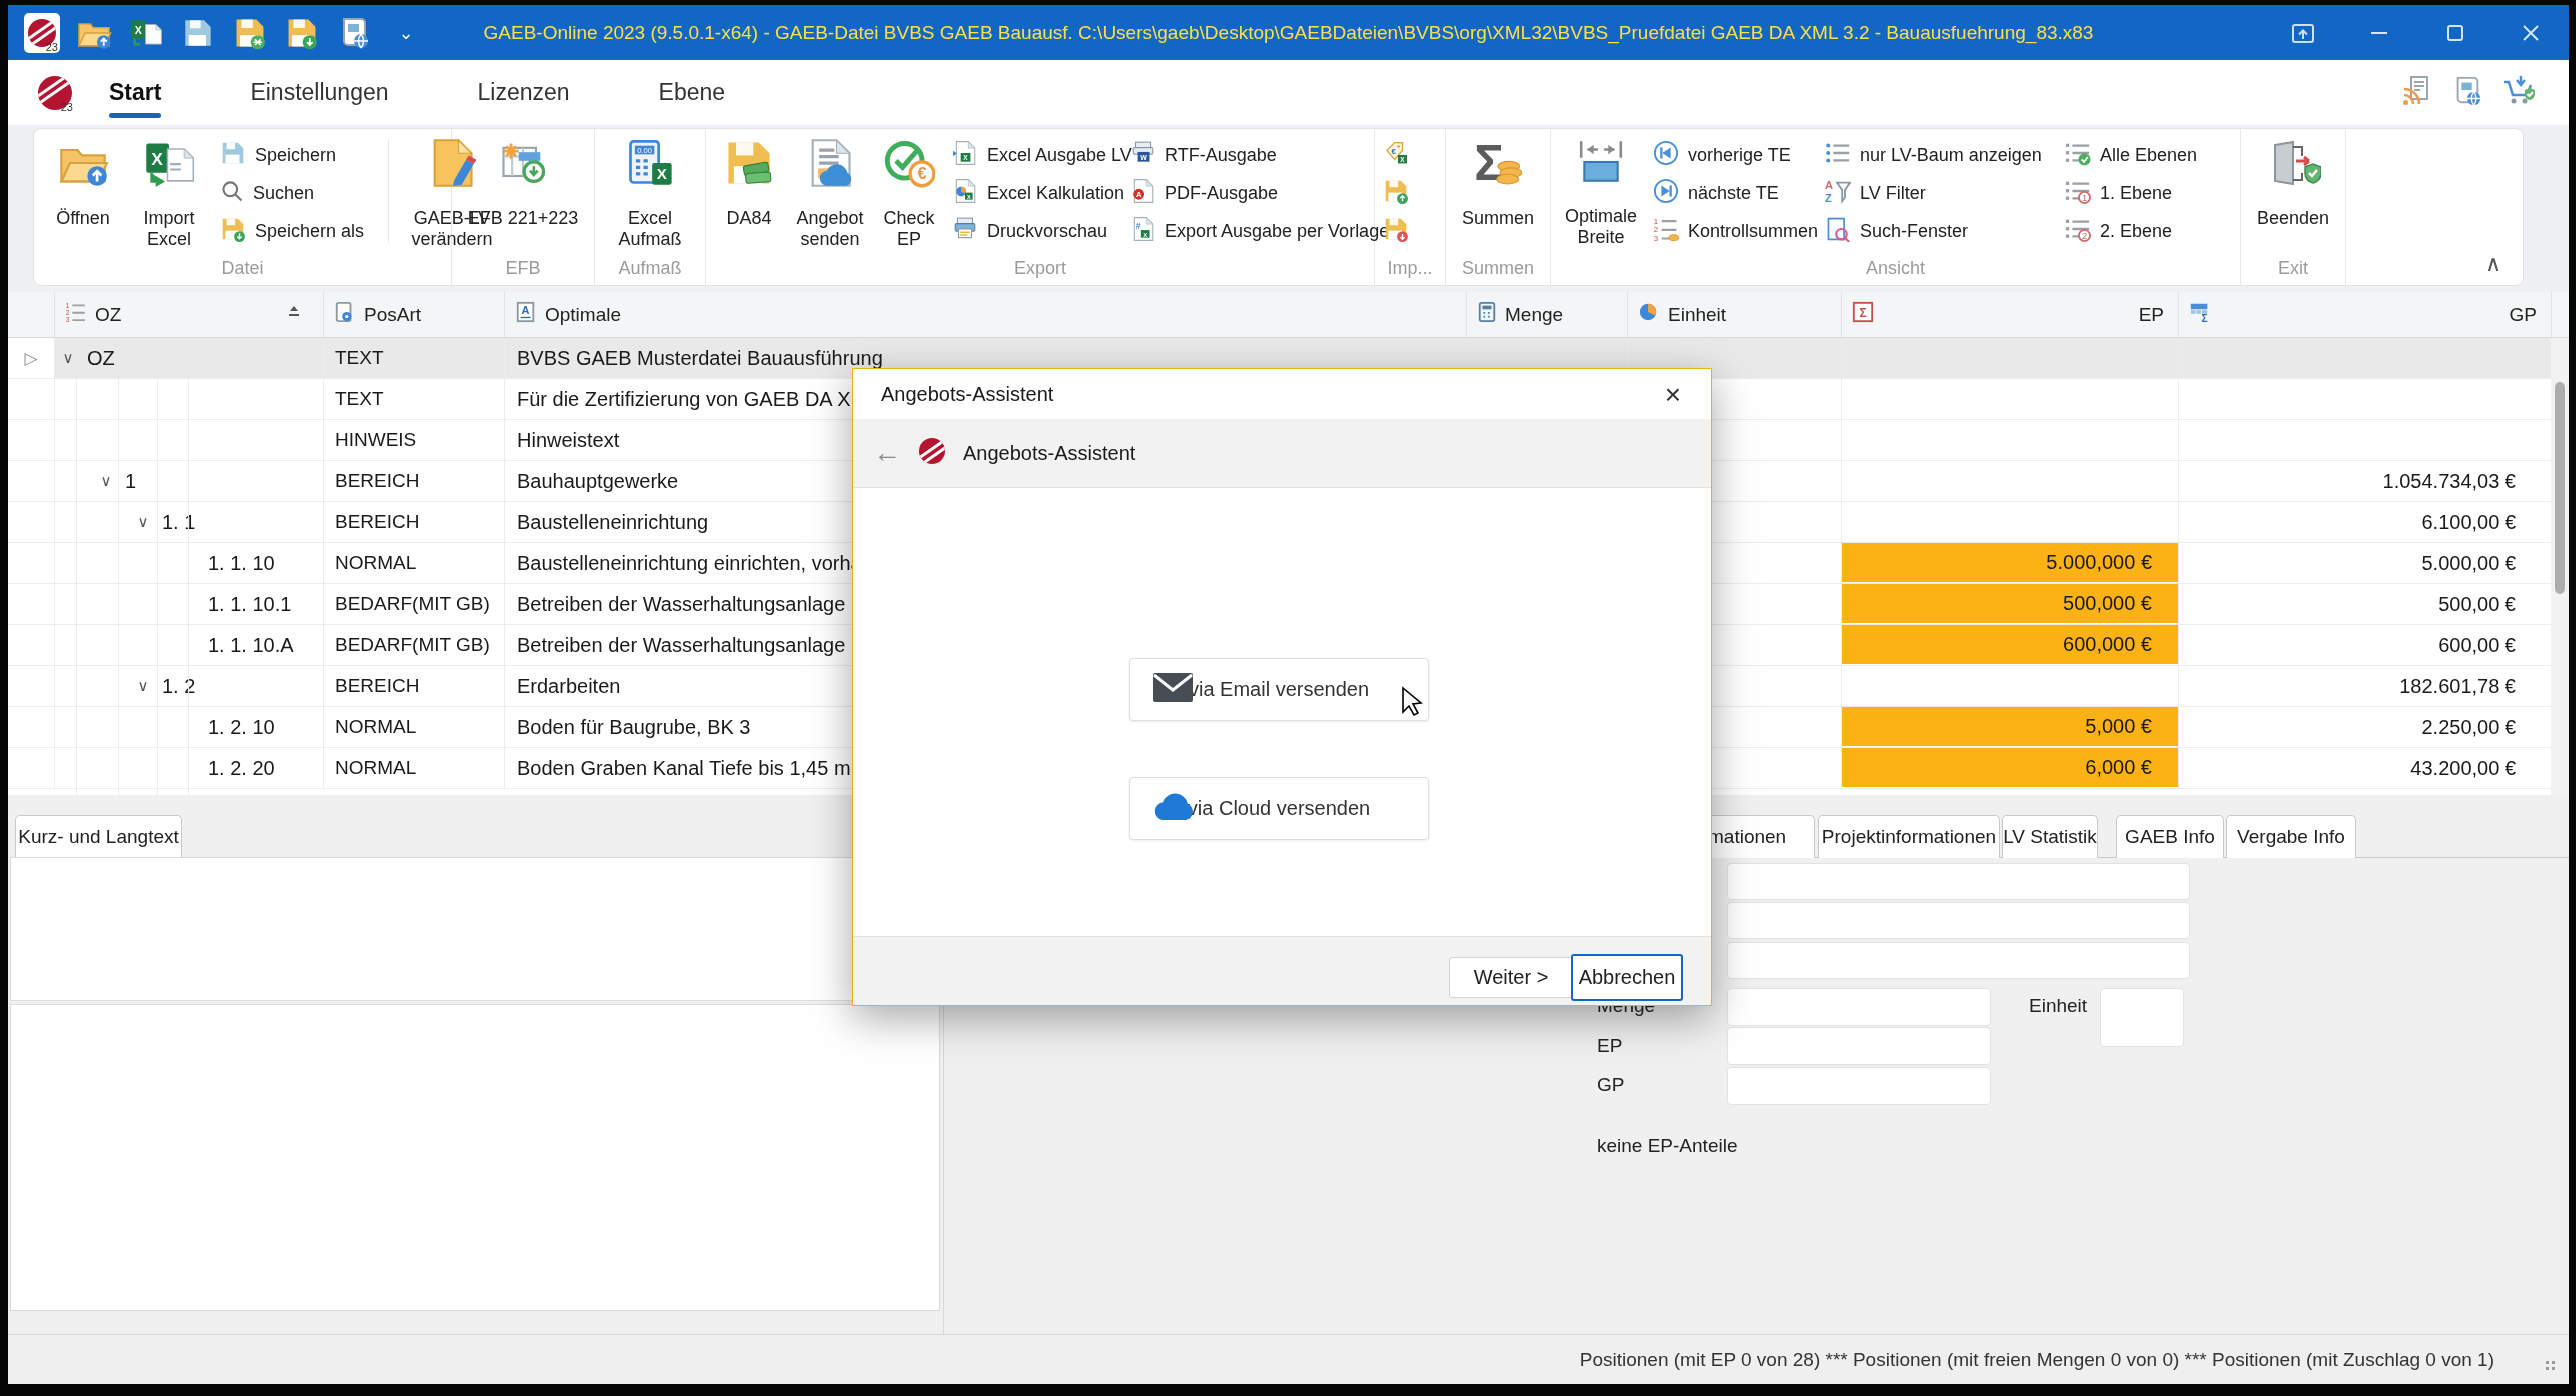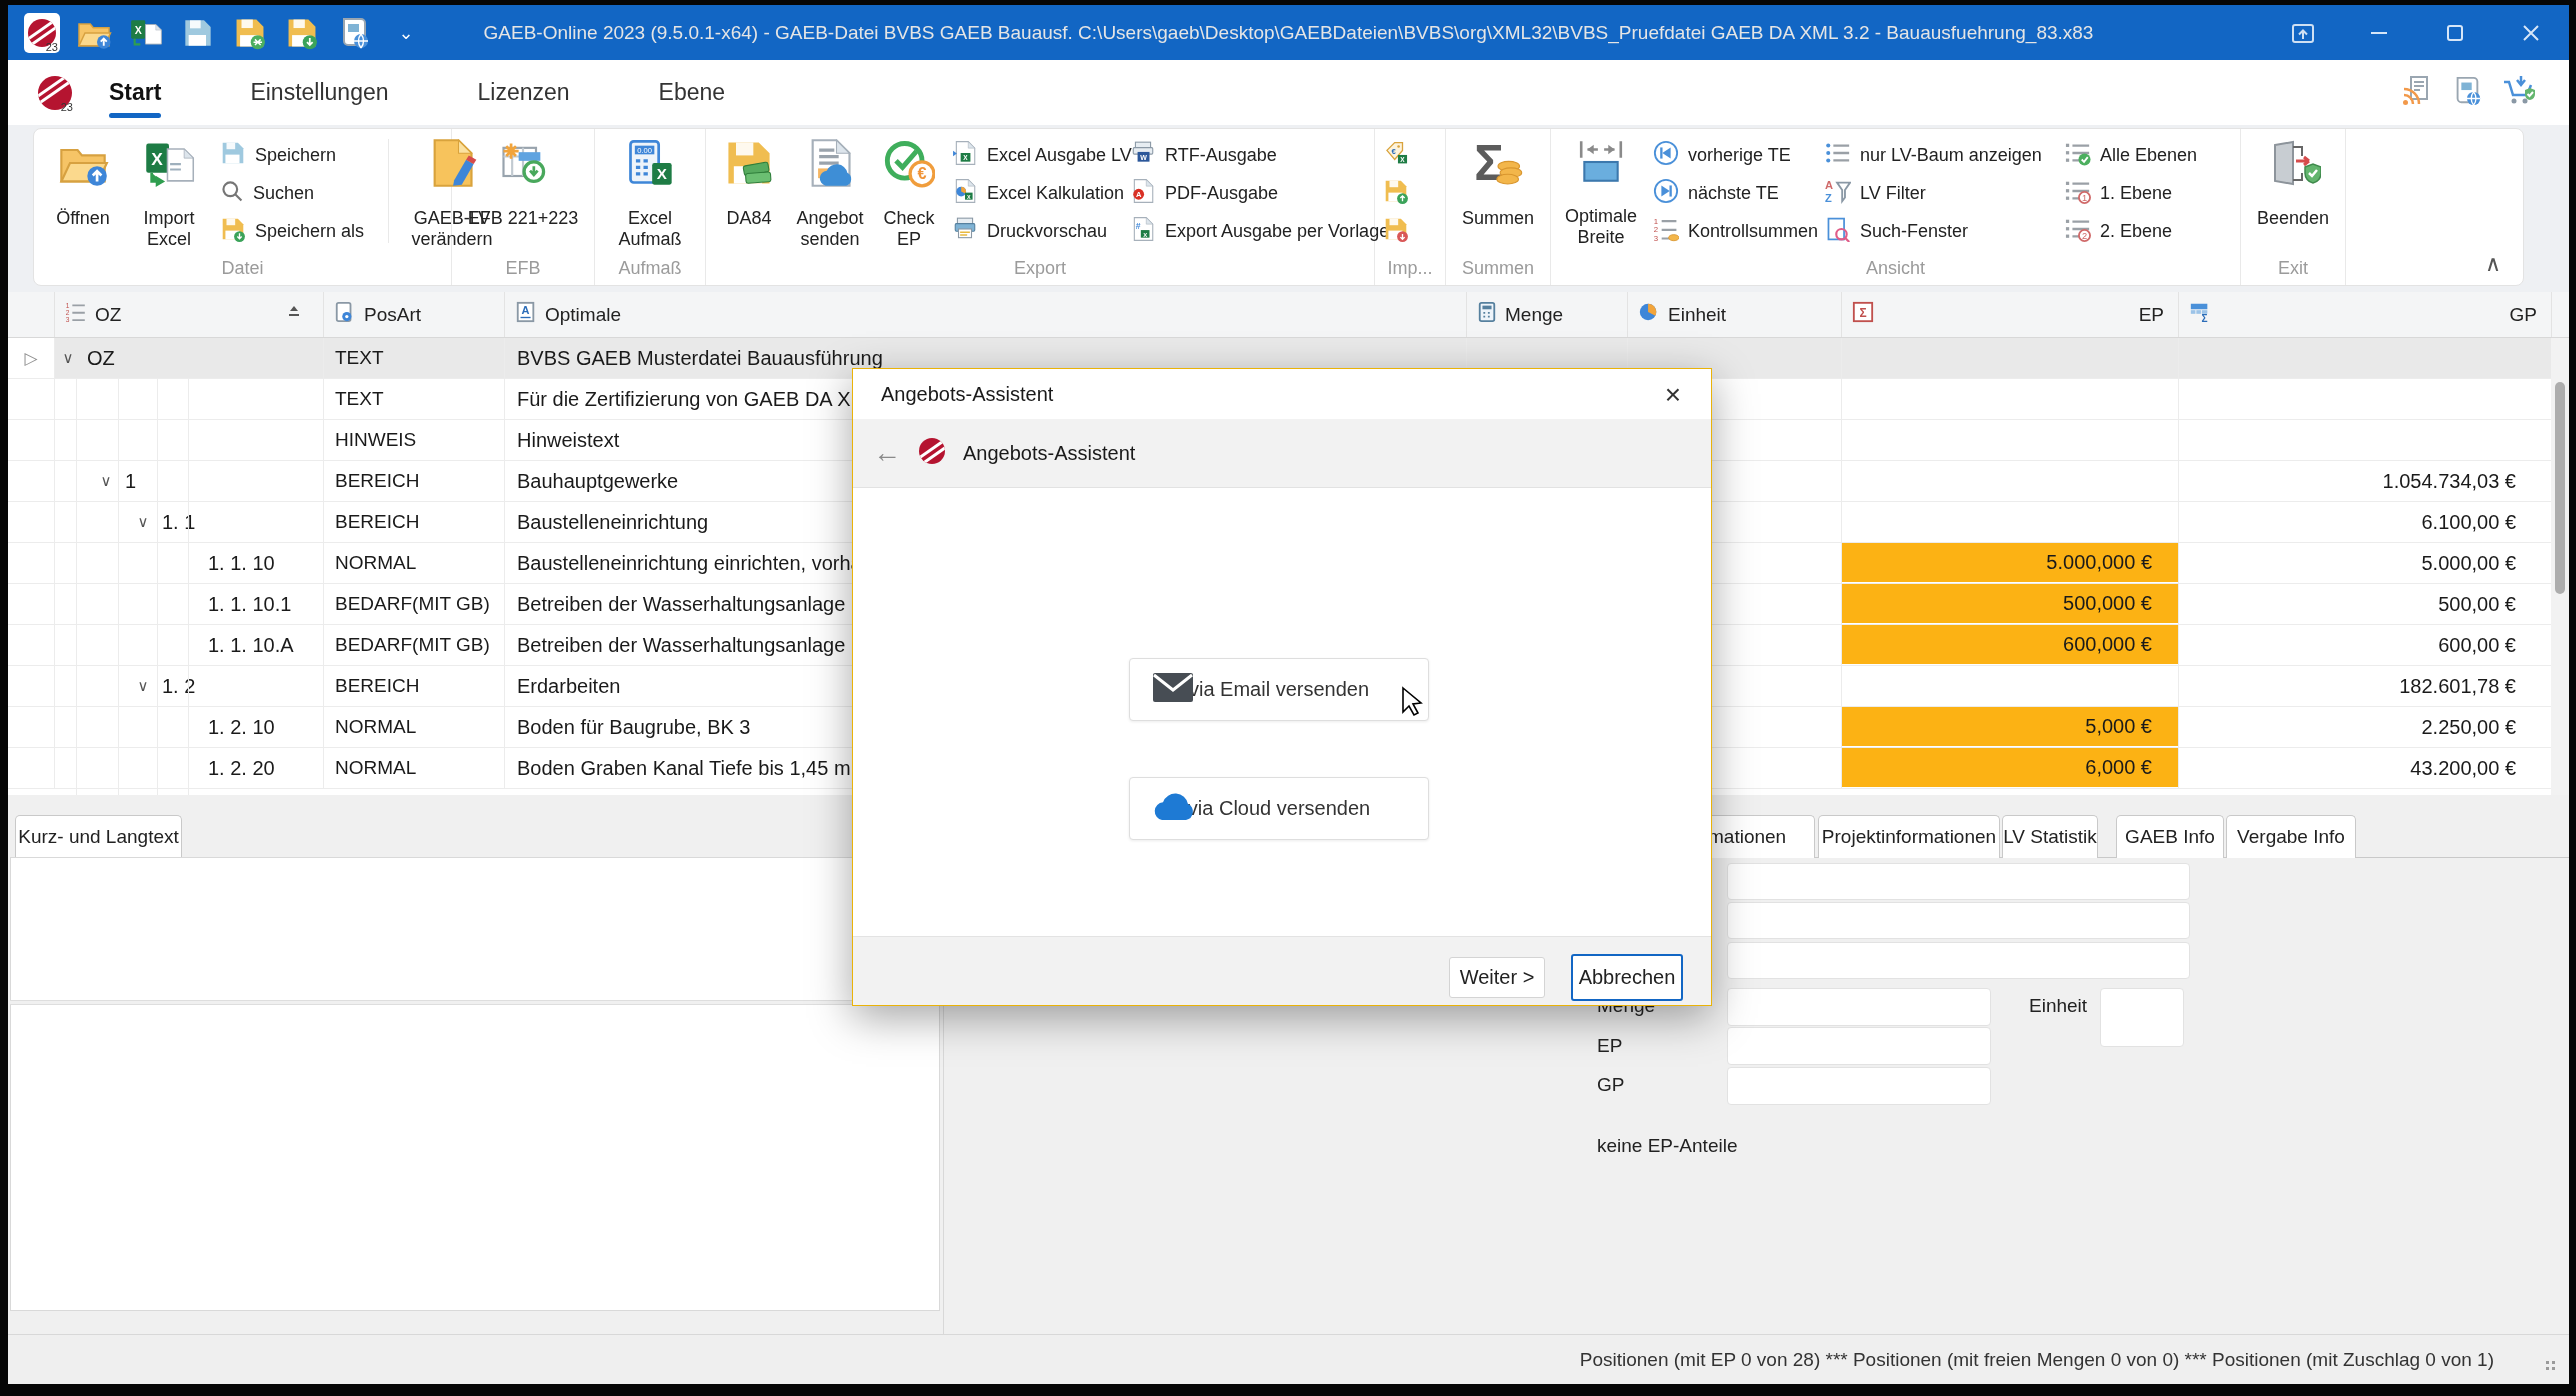--- a/index.html
+++ b/index.html
@@ -11,21 +11,21 @@
   
   .titlebar{position:absolute;left:0;top:0;width:100%;height:55px;background:#1266c4;display:flex;align-items:center;}
   .qat{display:flex;align-items:center;gap:16px;padding-left:16px;}
   .qat .qi{width:36px;height:36px;display:flex;align-items:center;justify-content:center;}
   .logo-tile{width:40px;height:40px;background:#fff;border-radius:5px;display:flex;align-items:center;justify-content:center;position:relative;}
   .logo-ball{width:28px;height:28px;border-radius:50%;background:#b51430;position:relative;overflow:hidden;}
   .logo-ball::before{content:"";position:absolute;left:-4px;top:6px;width:44px;height:3px;background:#fff;transform:rotate(-35deg);}
   .logo-ball::after{content:"";position:absolute;left:-4px;top:14px;width:44px;height:3px;background:#fff;transform:rotate(-35deg);}
   .logo-sub{position:absolute;right:2px;bottom:0px;font-size:11px;color:#333;}
   .title-text{position:absolute;left:50%;transform:translateX(-50%);top:0;height:55px;display:flex;align-items:center;
-              color:#e5e5e5;font-size:19px;white-space:nowrap;}
+              color:#fde047;font-size:19px;white-space:nowrap;}
   .wincontrols{position:absolute;right:0;top:0;height:55px;display:flex;}
   .wc{width:76px;height:55px;display:flex;align-items:center;justify-content:center;color:#d6e6f8;font-size:24px;}
   .tb-chev{color:#fff;font-size:18px;}
 
   
   .menubar{position:absolute;left:0;top:55px;width:100%;height:65px;background:#fff;display:flex;align-items:center;}
   .mb-logo{margin-left:27px;}
   .menu-tabs{display:flex;align-items:center;margin-left:32px;gap:39px;}
   .mtab{font-size:23px;color:#333;margin-right:46px;position:relative;padding:6px 2px;}
   .mtab.active{font-weight:bold;color:#111;}
@@ -115,21 +115,21 @@
             display:flex;align-items:center;gap:18px;padding-left:20px;}
   .dlg-back{font-size:28px;color:#8a8a8a;}
   .dlg-band-label{font-size:20px;color:#1a1a1a;}
   .dlg-heading{position:absolute;left:26px;top:142px;font-size:29px;color:#1e82d2;}
   .dlg-btn{position:absolute;left:276px;width:300px;height:63px;background:#fff;border:1px solid #dedede;border-radius:4px;
            box-shadow:0 1px 3px rgba(0,0,0,.08);display:flex;align-items:center;justify-content:center;font-size:20px;color:#333;}
   .dlg-btn .bic{position:absolute;left:22px;}
   .dlg-footer{position:absolute;left:0;bottom:0;width:100%;height:69px;background:#f2f2f2;border-top:1px solid #e3e3e3;}
   .btn{position:absolute;height:41px;background:#fff;border:1px solid #d4d4d4;border-radius:3px;display:flex;
        align-items:center;justify-content:center;font-size:20px;color:#222;}
-  .btn-next{left:596px;top:20px;width:96px;}
+  .btn-next{left:596px;top:20px;width:124px;}
   .btn-cancel{left:718px;top:17px;width:112px;height:47px;border:2px solid #1266c4;}
   .cursor{position:absolute;left:1391px;top:681px;z-index:70;}
 </style>
 </head>
 <body>
 
 <div class="screen">
 <svg width="0" height="0" style="position:absolute">
       <defs>
   <g id="flp">

